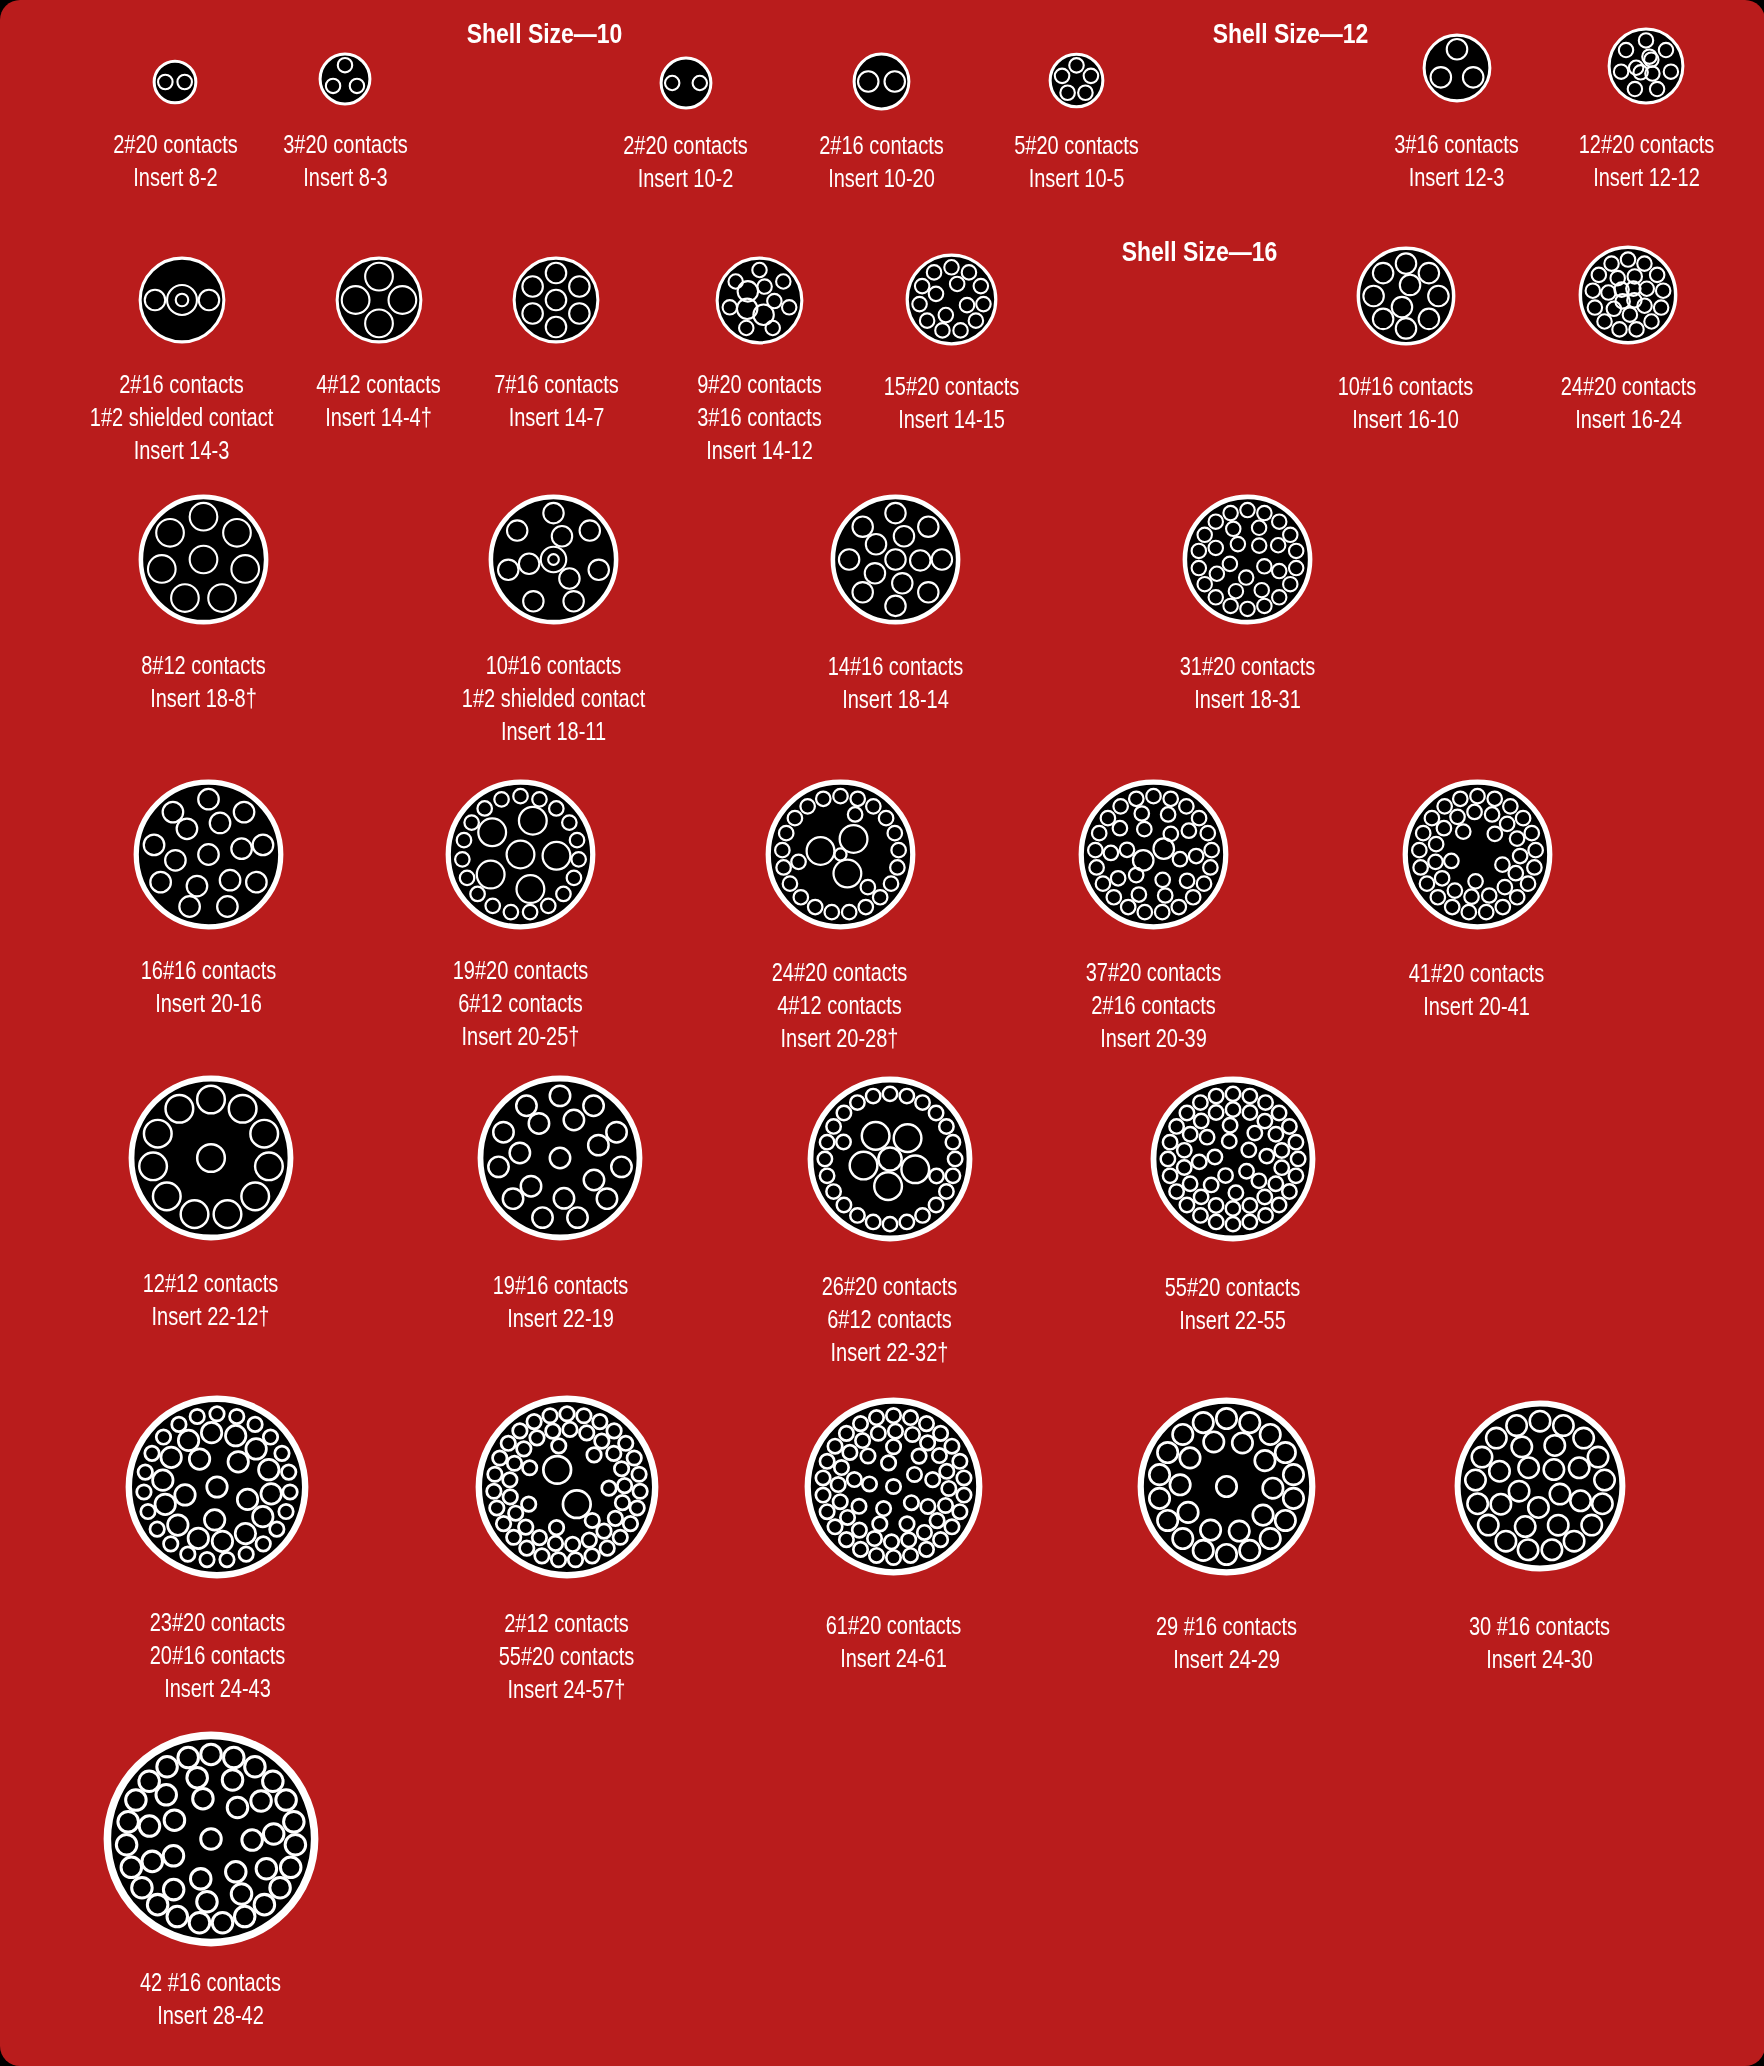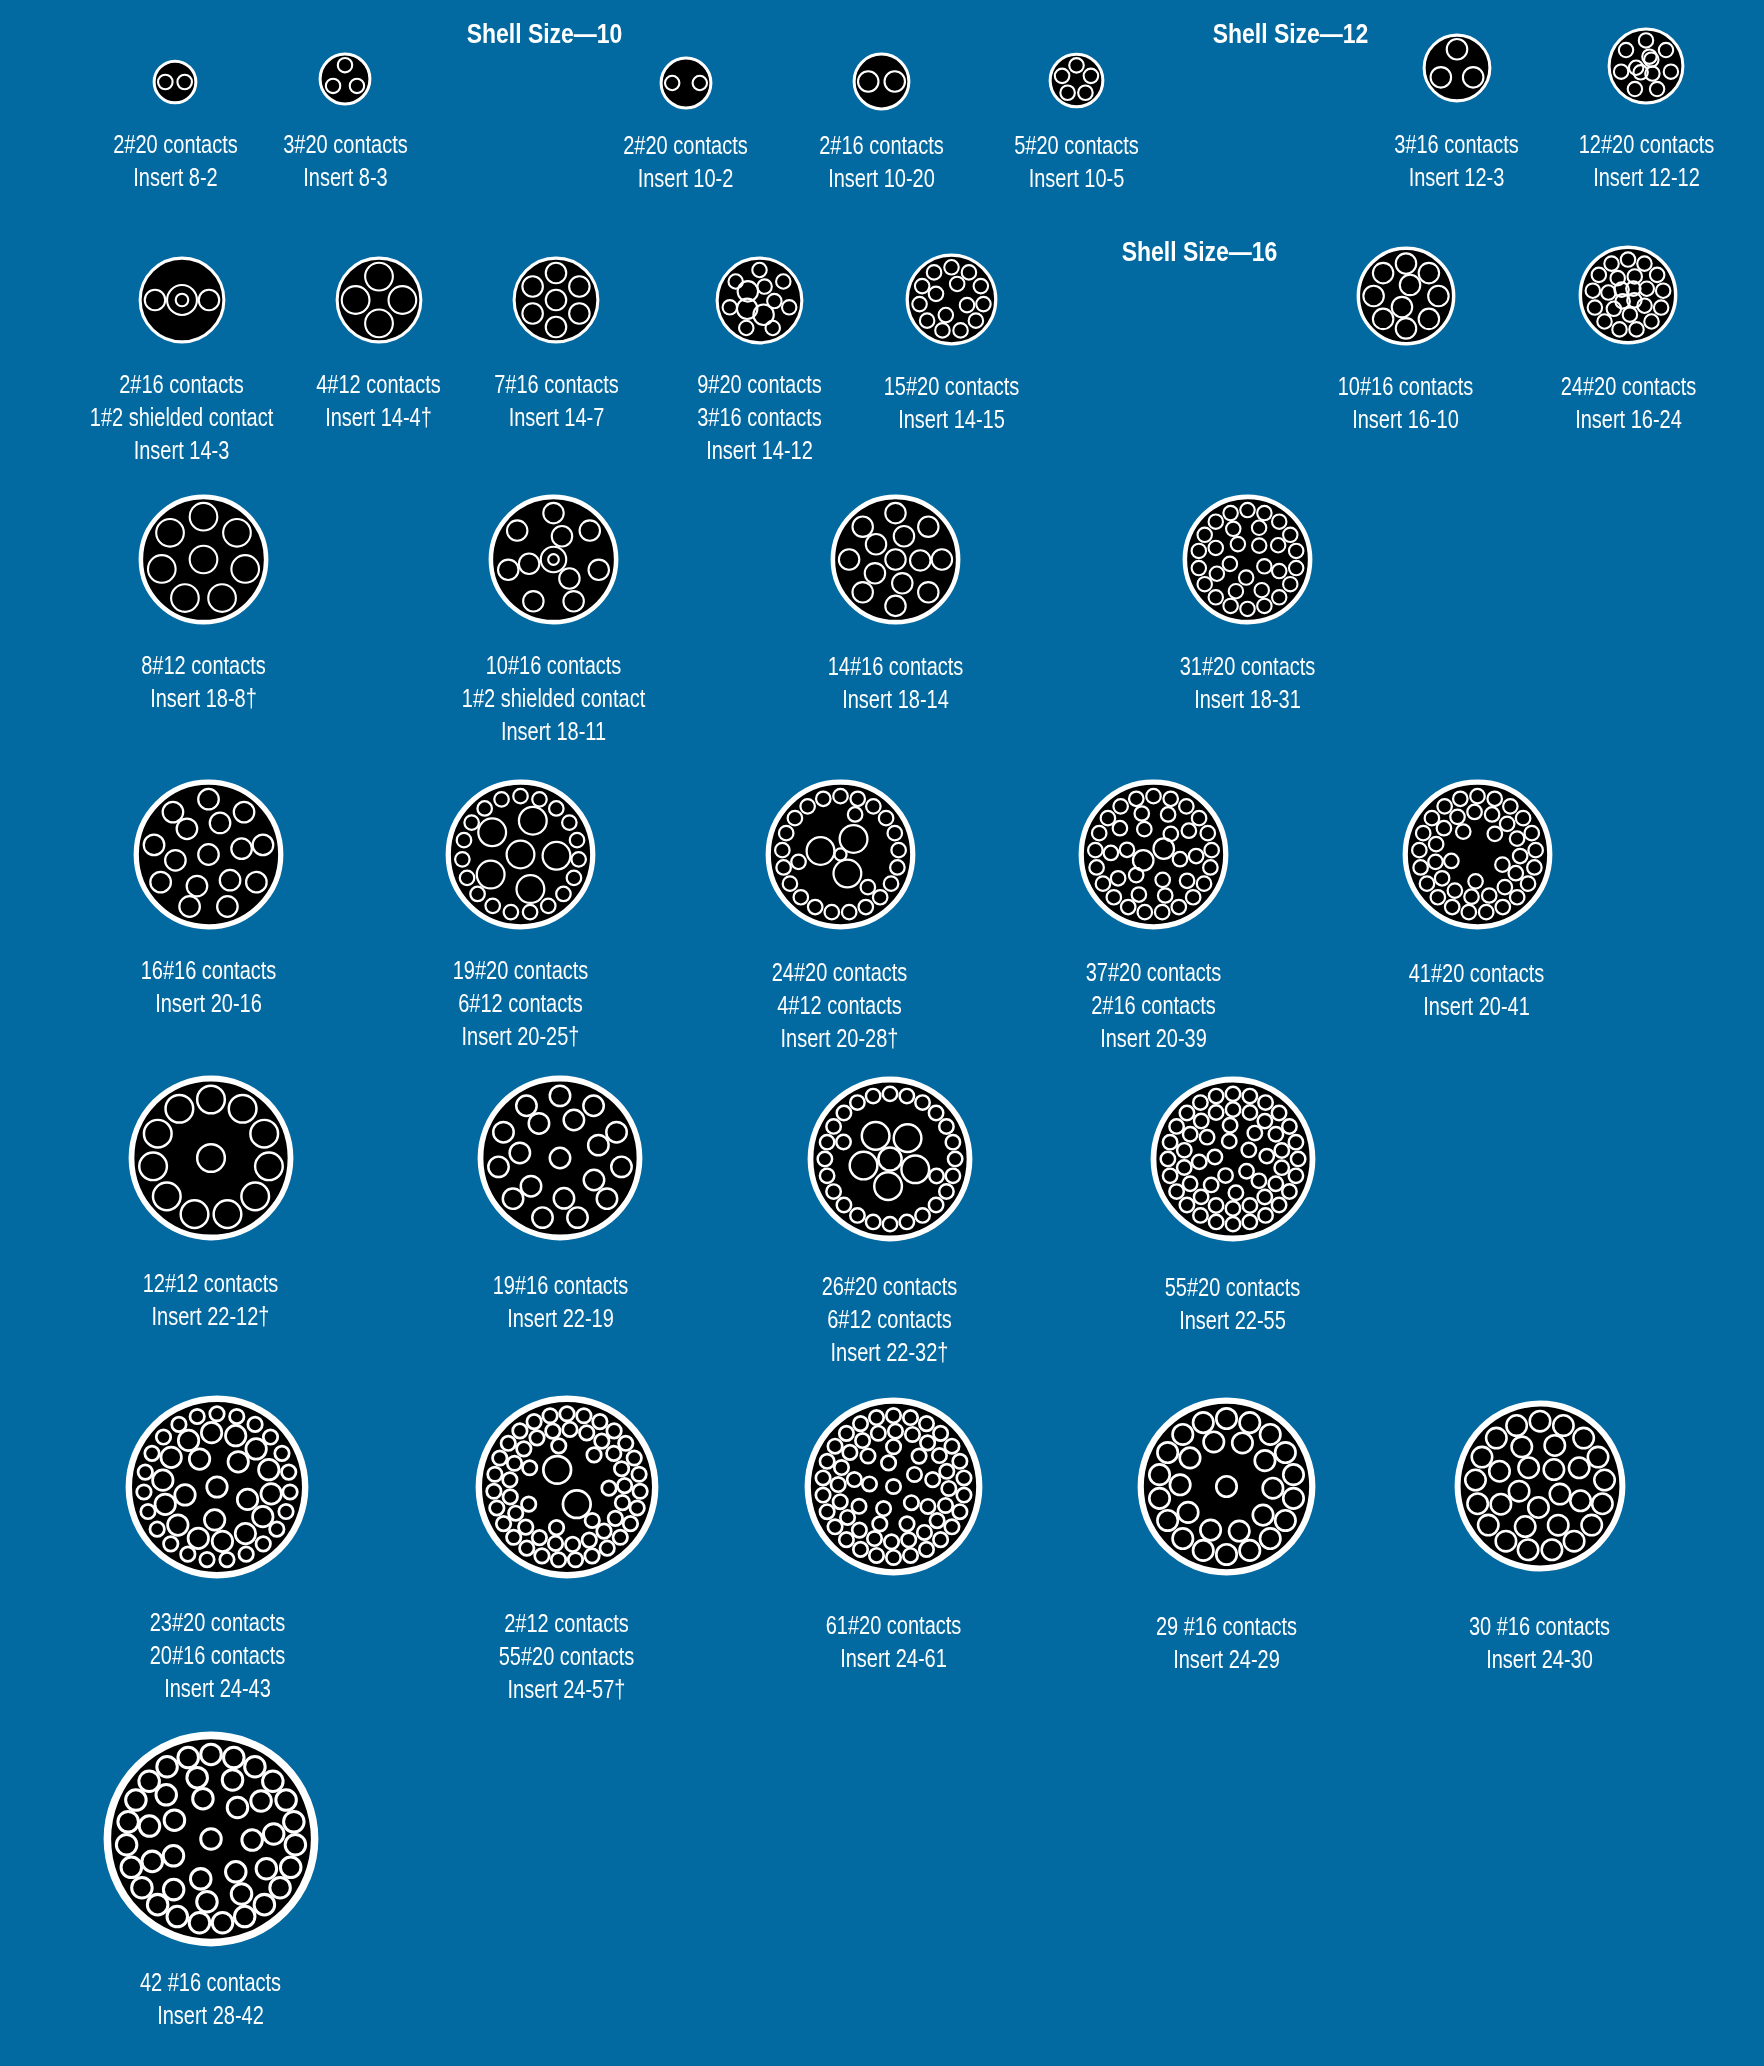--- a/index.html
+++ b/index.html
@@ -1,22 +1,23 @@
 <!DOCTYPE html>
 <html style="font-size:9.6px"><head>
 <meta charset="utf-8">
 <style>
   html,body{margin:0;padding:0;background:#000;}
   .board{
     position:relative;
     width:1765px;height:2066px;
-    background:#0369a1;
+    background:#b91c1c;
     font-family:"Liberation Sans","DejaVu Sans",sans-serif;
     color:#fff;
     overflow:hidden;
+    border-radius:20px;
   }
   .shell-header{
     position:absolute;
     width:421px;
     text-align:center;
     font-size:28px;
     font-weight:bold;
     letter-spacing:0px;
     transform:scaleX(0.82);
     transform-origin:50% 0;

